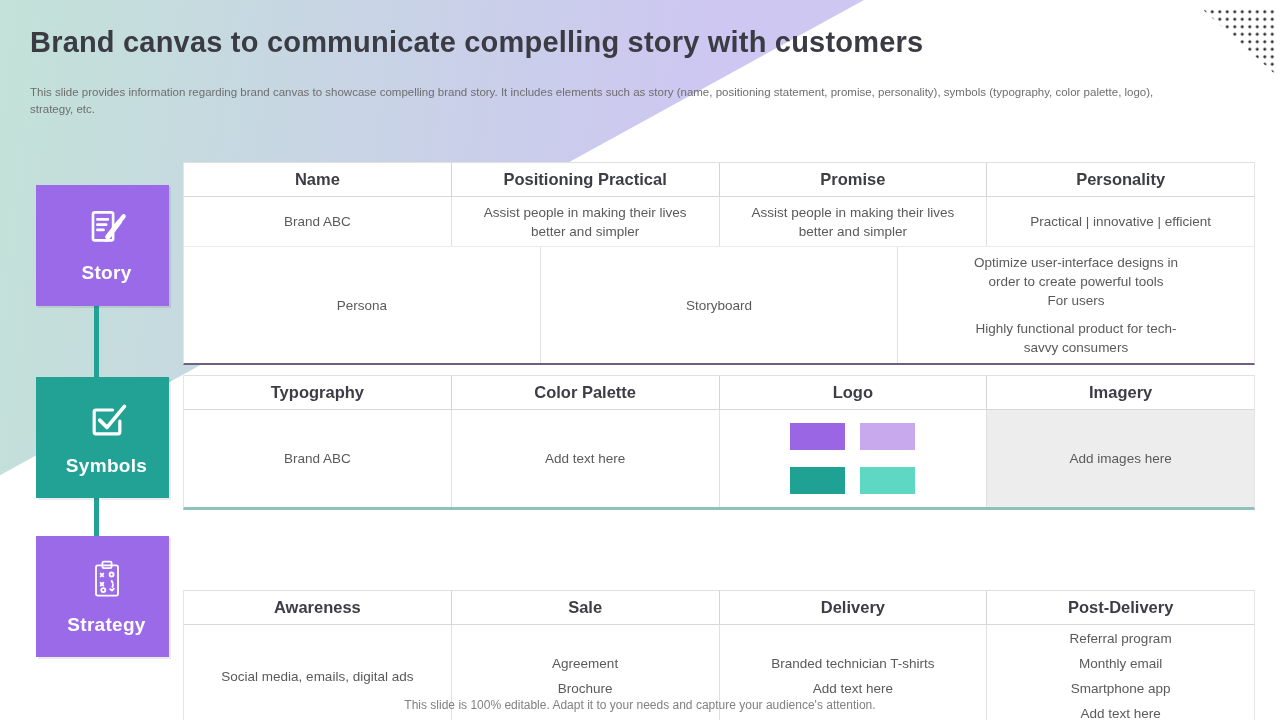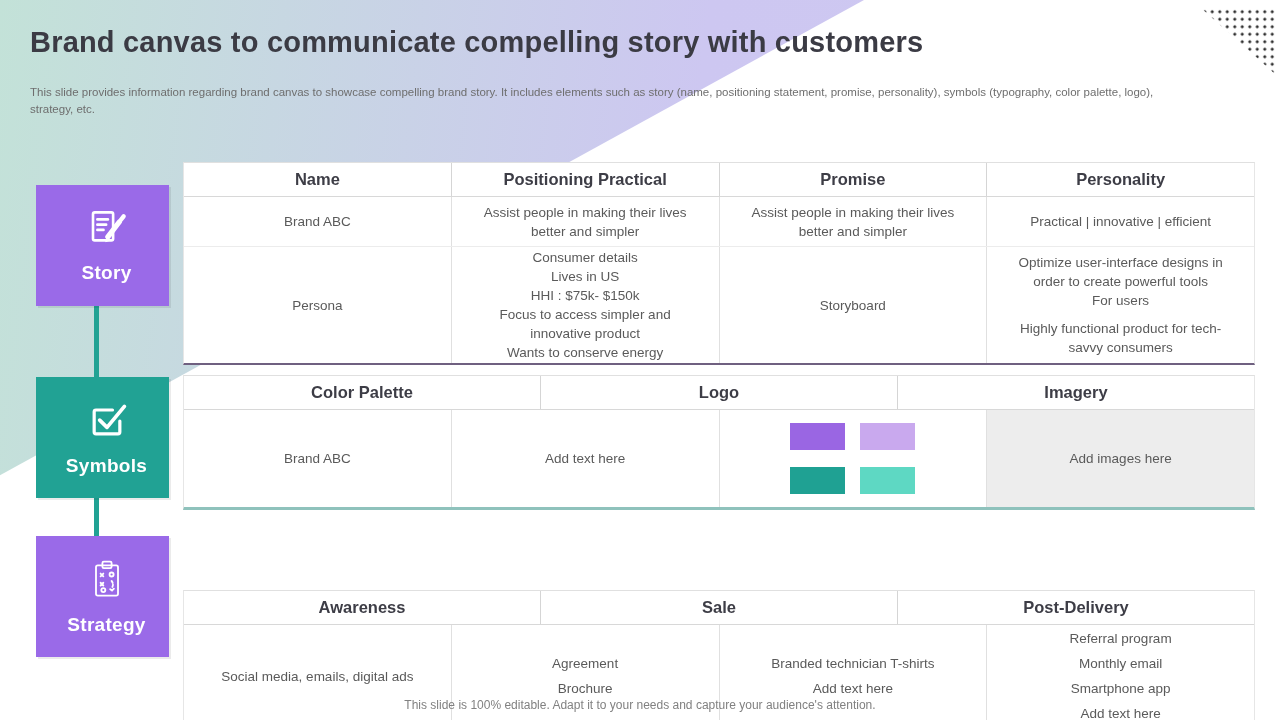--- a/index.html
+++ b/index.html
@@ -132,44 +132,37 @@
           </div>
           <div class="td">
             <div class="ln">Practical | innovative | efficient</div>
           </div>
         </div>
         <div class="tr" style="height: 116px;">
           <div class="td">
             <div class="ln">Persona</div>
           </div>
           <div class="td">
-            <div class="ln">Consumer details</div>
-            <div class="ln">Lives in US</div>
-            <div class="ln">HHI : $75k- $150k</div>
-            <div class="ln">Focus to access simpler and</div>
-            <div class="ln">innovative product</div>
-            <div class="ln">Wants to conserve energy</div>
-          </div>
-          <div class="td">
             <div class="ln">Storyboard</div>
           </div>
           <div class="td">
             <div class="ln">Optimize user-interface designs in</div>
             <div class="ln">order to create powerful tools</div>
             <div class="ln">For users</div>
             <div class="ln gap"></div>
             <div class="ln">Highly functional product for tech-</div>
             <div class="ln">savvy consumers</div>
           </div>
         </div>
       </div>
   </section>
 
   <section class="tbl" style="top: 375px; border-bottom: 3px solid rgb(143, 194, 188);">
     <div class="thead">
+        <div class="th">Typography</div>
         <div class="th">Color Palette</div>
         <div class="th">Logo</div>
         <div class="th">Imagery</div>
       </div>
     <div class="tbody">
         <div class="tr" style="height: 97px;">
           <div class="td">
             <div class="ln">Brand ABC</div>
           </div>
           <div class="td">
@@ -187,20 +180,21 @@
             <div class="ln">Add images here</div>
           </div>
         </div>
       </div>
   </section>
 
   <section class="tbl" style="top: 546px; border-bottom: 2px solid rgb(202, 189, 232); margin-top: 44px;">
     <div class="thead">
         <div class="th">Awareness</div>
         <div class="th">Sale</div>
+        <div class="th">Delivery</div>
         <div class="th">Post-Delivery</div>
       </div>
     <div class="tbody">
         <div class="tr" style="height: 102px;">
           <div class="td">
             <div class="ln">Social media, emails, digital ads</div>
           </div>
           <div class="td spread">
             <div class="ln">Agreement</div>
             <div class="ln">Brochure</div>

